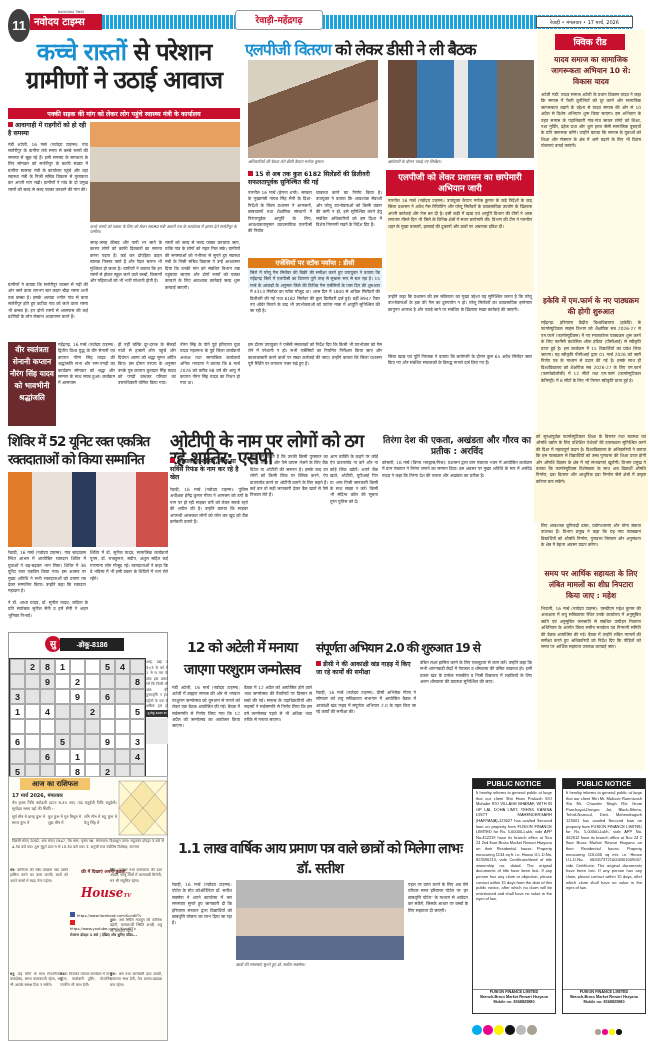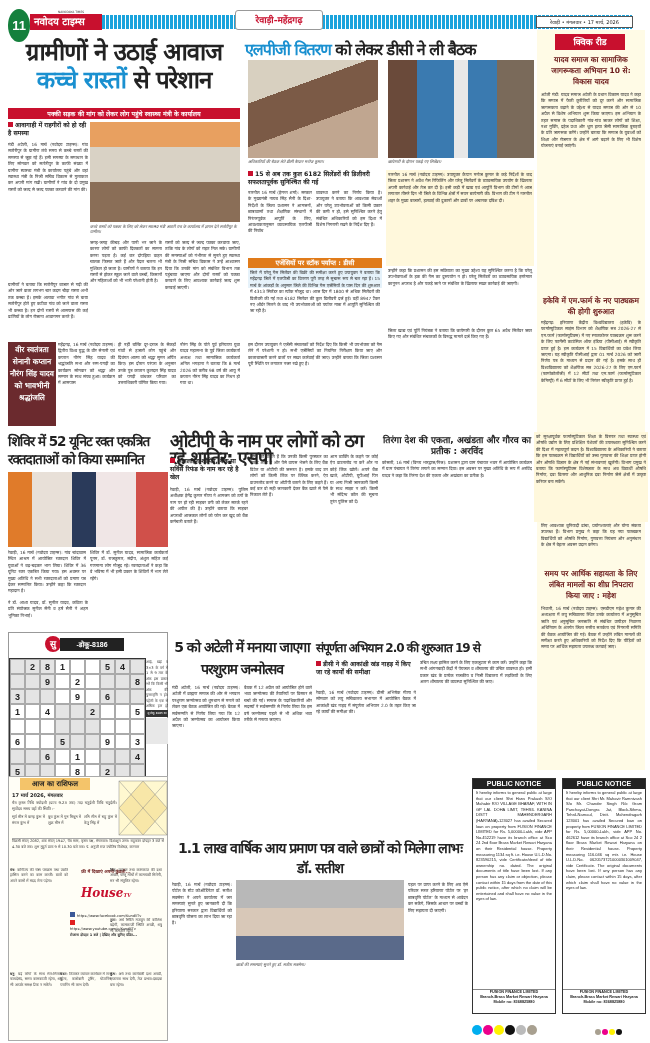--- a/index.html
+++ b/index.html
@@ -1,18 +1,18 @@
 <!DOCTYPE html>
 <html><head>
 <meta charset="utf-8">
 <style>
 *{box-sizing:border-box;margin:0;padding:0}
 body{width:650px;height:1043px;background:#fff;font-family:"DejaVu Sans",sans-serif;position:relative;overflow:hidden;color:#222}
 .abs{position:absolute}
-.pg{left:8px;top:9px;width:22px;height:33px;border-radius:50%;background:#15803d;color:#fff;font:bold 13px "Liberation Sans",sans-serif;display:flex;align-items:center;justify-content:center}
+.pg{left:8px;top:9px;width:22px;height:33px;border-radius:50%;background:#404040;color:#fff;font:bold 13px "Liberation Sans",sans-serif;display:flex;align-items:center;justify-content:center}
 .brand{left:30px;top:14px;width:72px;height:16px;background:#c8102e;color:#fff;font:bold 10px "DejaVu Sans",sans-serif;padding-left:4px;line-height:16px}
 .brandsub{left:58px;top:10px;font-size:3px;color:#333}
 .stripes{left:102px;top:15px;width:530px;height:14px;background:repeating-linear-gradient(90deg,#1aa3dc 0 3px,#fff 3px 4px)}
 .city{left:235px;top:10px;width:88px;height:20px;background:#fff;border:1px solid #999;border-radius:3px;color:#c8102e;font:bold 9px "DejaVu Sans",sans-serif;text-align:center;line-height:18px}
 .datebox{left:536px;top:16px;width:97px;height:12px;background:#fff;border:1px solid #555;font-size:5px;text-align:center;line-height:10px}
 .h1{font:bold 22px "DejaVu Sans",sans-serif;line-height:26px;letter-spacing:-1px}
 .blue{color:#1a90d0}
 .redbar{background:#c8102e;color:#fff;font-size:7px;font-weight:bold;padding:1px 3px}
 .txt{font-size:4.3px;line-height:6.4px;color:#333;text-align:justify;overflow:hidden}
 .photo{background:linear-gradient(135deg,#c9b08f,#8d7b66 40%,#ccc 70%,#a89a86)}
@@ -34,22 +34,22 @@
 <body>
 
 <div class="abs pg">11</div>
 <div class="abs stripes"></div>
 <div class="abs brand">नवोदय टाइम्स</div>
 <div class="abs brandsub">NAVODAYA TIMES</div>
 <div class="abs city">रेवाड़ी-महेंद्रगढ़</div>
 <div class="abs datebox">रेवाड़ी • मंगलवार • 17 मार्च, 2026</div>
 
 <div class="abs" style="left:8px;top:38px;width:232px;text-align:center">
+  <div class="h1" style="font-size:24px;line-height:28px"><span class="blue">कच्चे रास्तों</span><span> से परेशान</span></div>
   <div class="h1" style="font-size:24px;line-height:28px">ग्रामीणों ने उठाई आवाज</div>
-  <div class="h1" style="font-size:24px;line-height:28px"><span class="blue">कच्चे रास्तों</span><span> से परेशान</span></div>
 </div>
 <div class="abs redbar" style="left:8px;top:108px;width:232px;text-align:center;font-size:6.3px">पक्की सड़क की मांग को लेकर लोग पहुंचे स्वास्थ्य मंत्री के कार्यालय</div>
 <div class="abs sub" style="left:8px;top:121px;width:80px"><span class="sq"></span><span>आवागाही में राहगीरों को हो रही है समस्या</span></div>
 <div class="abs txt" style="left:8px;top:142px;width:80px;height:138px">मंडी अटेली, 16 मार्च (नवोदय टाइम्स): गांव सतोरीपुर के ग्रामीण लंबे समय से कच्चे रास्तों की समस्या से जूझ रहे हैं। इसी समस्या के समाधान के लिए सोमवार को सतोरीपुर के काफी संख्या में ग्रामीण स्वास्थ्य मंत्री के कार्यालय पहुंचे और वहां स्वास्थ्य मंत्री के निजी सचिव विकास से मुलाकात कर अपनी मांग रखी। ग्रामीणों ने गांव के दो प्रमुख रास्तों को जल्द से जल्द पक्का करवाने की मांग की।</div>
 <div class="abs txt" style="left:8px;top:282px;width:80px;height:60px">ग्रामीणों ने बताया कि सतोरीपुर बाजार से गढ़ी की ओर जाने वाला लगभग चार कदम चौड़ा रास्ता अभी तक कच्चा है। इसके अलावा भगौत गांव से बाया सतोरीपुर होते हुए कटीवा गांव को जाने वाला रास्ता भी कच्चा है। इन दोनों रास्तों से आसपास की कई ढाणियों के लोग रोजाना आवागमन करते हैं।</div>
 <div class="abs photo" style="left:90px;top:122px;width:150px;height:100px;background:linear-gradient(180deg,#e8a060 0 25%,#d9d2c5 25% 60%,#8a6e57 60%)"></div>
 <div class="abs cap" style="left:90px;top:224px;width:150px">कच्चे रास्तों को पक्का के लिए को लेकर स्वास्थ्य मंत्री आरती राव के कार्यालय में ज्ञापन देते सतोरीपुर के ग्रामीण।</div>
 <div class="abs txt" style="left:90px;top:240px;width:72px;height:100px">जगह-जगह कीचड़ और पानी भर जाने के कारण लोगों को काफी दिक्कतों का सामना करना पड़ता है। कई बार दोपहिया वाहन चालक फिसल जाते हैं और पैदल चलना भी मुश्किल हो जाता है। ग्रामीणों ने बताया कि इन रास्तों से होकर स्कूल जाने वाले बच्चों, किसानों और महिलाओं को भी भारी परेशानी होती है।</div>
 <div class="abs txt" style="left:165px;top:240px;width:75px;height:100px">रास्तों को जल्द से जल्द पक्का करवाया जाए, ताकि गांव के लोगों को राहत मिल सके। ग्रामीणों की समस्याओं को गंभीरता से सुनते हुए स्वास्थ्य मंत्री के निजी सचिव विकास ने उन्हें आश्वासन दिया कि उनकी मांग को संबंधित विभाग तक पहुंचाया जाएगा और दोनों रास्तों को पक्का करवाने के लिए आवश्यक कार्रवाई जल्द शुरू करवाई जाएगी।</div>
 
@@ -66,20 +66,21 @@
 <div class="abs sub" style="left:248px;top:170px;width:135px"><span class="sq"></span><span>15 से अब तक कुल 6182 सिलेंडरों की डिलीवरी सफलतापूर्वक सुनिश्चित की गई</span></div>
 <div class="abs txt" style="left:248px;top:190px;width:64px;height:60px">नारनौल 16 मार्च (हेमन्त शर्मा): सरकार के मुख्यमंत्री नायब सिंह सैनी के दिशा-निर्देशों के जिला प्रशासन ने आमजनों, छात्रावासों तथा शैक्षणिक संस्थानों में निरंतरपूर्वक आपूर्ति के लिए, आवश्यकतानुसार व्यावसायिक एलपीजी की निर्बाध</div>
 <div class="abs txt" style="left:316px;top:190px;width:66px;height:60px">व्यवस्था करने का निर्णय किया है। उपायुक्त ने बताया कि आवश्यक सेवाओं और घरेलू उपभोक्ताओं को किसी प्रकार की कमी न हो, इसे सुनिश्चित करने हेतु संबंधित अधिकारियों को इस दिशा में विशेष निगरानी रखने के निर्देश दिए हैं।</div>
 <div class="abs" style="left:248px;top:258px;width:134px;height:30px;background:#e6f2fa">
   <div style="background:#e07b1a;color:#fff;font:bold 6.5px 'DejaVu Sans',sans-serif;text-align:center;line-height:10px">एजेंसियों पर स्टॉक पर्याप्त : डीसी</div>
 </div>
 <div class="abs txt" style="left:250px;top:270px;width:130px;height:70px">जिले में घरेलू गैस सिलेंडर की बिक्री की समीक्षा करते हुए उपायुक्त ने बताया कि महेंद्रगढ़ जिले में एलपीजी का वितरण पूरी तरह से सुचारू रूप से चल रहा है। 15 मार्च के आंकड़ों के अनुसार जिले की विभिन्न गैस एजेंसियों के पास दिन की शुरुआत में 4313 सिलेंडर का स्टॉक मौजूद था। आज दिन में 1800 से अधिक सिलेंडरों की डिलीवरी की गई तथा 6182 सिलेंडर की कुल डिलीवरी दर्ज हुई। वहीं 8947 टैंकर नए ऑर्डर मिलने के बाद भी उपभोक्ताओं को पर्याप्त मात्रा में आपूर्ति सुनिश्चित की जा रही है।</div>
 <div class="abs txt" style="left:248px;top:342px;width:134px;height:84px">इस दौरान उपायुक्त ने एजेंसी संचालकों को निर्देश दिए कि किसी भी उपभोक्ता को गैस लेने में परेशानी न हो। सभी एजेंसियों का नियमित निरीक्षण किया जाए और कालाबाजारी करने वालों पर सख्त कार्रवाई की जाए। उन्होंने बताया कि जिला प्रशासन पूरी स्थिति पर लगातार नजर रखे हुए है।</div>
 
 <div class="abs" style="left:386px;top:170px;width:148px;height:258px">
+  <div class="redbar" style="font-size:8.5px;line-height:11px;text-align:center;padding:2px">एलपीजी को लेकर प्रशासन का छापेमारी अभियान जारी</div>
   <div class="txt yellow" style="padding:2px;height:96px">नारनौल 16 मार्च (नवोदय टाइम्स): उपायुक्त कैप्टन मनोज कुमार के कड़े निर्देशों के बाद जिला प्रशासन ने अवैध गैस रिफिलिंग और घरेलू सिलेंडरों के व्यावसायिक उपयोग के खिलाफ अपनी कार्रवाई और तेज कर दी है। इसी कड़ी में खाद्य एवं आपूर्ति विभाग की टीमों ने आज लगातार तीसरे दिन भी जिले के विभिन्न क्षेत्रों में सघन छापेमारी की। विभाग की टीम ने नारनौल शहर के मुख्य बाजारों, हलवाई की दुकानों और ढाबों पर अचानक दबिश दी।</div>
   <div class="txt" style="padding:2px;height:60px">उन्होंने कहा कि प्रशासन की इस सक्रियता का मुख्य उद्देश्य यह सुनिश्चित करना है कि घरेलू उपभोक्ताओं के हक की गैस का दुरुपयोग न हो। घरेलू सिलेंडरों का व्यावसायिक इस्तेमाल कानूनन अपराध है और पकड़े जाने पर संबंधित के खिलाफ सख्त कार्रवाई की जाएगी।</div>
   <div class="txt" style="padding:2px;height:60px">जिला खाद्य एवं पूर्ति नियंत्रक ने बताया कि छापेमारी के दौरान कुल 65 अवैध सिलेंडर जब्त किए गए और संबंधित संचालकों के विरुद्ध मामले दर्ज किए गए हैं।</div>
 </div>
 
 <div class="abs" style="left:537px;top:30px;width:108px;height:740px;background:#fffbe6"></div>
 <div class="abs" style="left:555px;top:34px;width:70px;height:16px;background:#c8102e;color:#fff;font:bold 9px 'DejaVu Sans',sans-serif;text-align:center;line-height:16px">क्विक रीड</div>
 <div class="abs" style="left:541px;top:54px;width:100px;text-align:center;font:bold 7.5px 'DejaVu Sans',sans-serif;line-height:11px;color:#6b1a1a">यादव समाज का सामाजिक जागरूकता अभियान 10 से: विकास यादव</div>
 <div class="abs txt" style="left:541px;top:92px;width:100px;height:196px">अटेली मंडी: यादव समाज अटेली के प्रधान विकास यादव ने कहा कि समाज में फैली कुरीतियों को दूर करने और सामाजिक जागरूकता बढ़ाने के उद्देश्य से यादव समाज की ओर से 10 अप्रैल से विशेष अभियान शुरू किया जाएगा। इस अभियान के तहत समाज के पदाधिकारी गांव-गांव जाकर लोगों को शिक्षा, नशा मुक्ति, दहेज प्रथा और भ्रूण हत्या जैसी सामाजिक बुराइयों के प्रति जागरूक करेंगे। उन्होंने बताया कि समाज के युवाओं को शिक्षा और रोजगार के क्षेत्र में आगे बढ़ाने के लिए भी विशेष योजनाएं बनाई जाएंगी।</div>
 <div class="abs" style="left:541px;top:295px;width:100px;text-align:center;font:bold 7.5px 'DejaVu Sans',sans-serif;line-height:11px;color:#6b1a1a">हकेवि में एम.फार्म के नए पाठ्यक्रम की होगी शुरुआत</div>
@@ -218,21 +219,21 @@
 </div>
 <div id="signs" class="abs" style="left:10px;top:868px;width:156px;height:170px">
     <div class="txt" style="position: absolute; left: 0px; top: 0px; width: 58px; height: 45px; font-size: 3.7px; line-height: 5.4px;"><b>मेष</b>: <span>वाणिज्य की चेष्टा पराक्रम तथा उन्नति हासिल करने का काम करती। बातों को अपने कामों में मदद लेना पड़ेगा।</span></div>
     <div class="txt" style="position: absolute; left: 100px; top: 0px; width: 52px; height: 45px; font-size: 3.7px; line-height: 5.4px;"><b>सिंह</b>: <span>व्यापार तथा कामकाज की दशा अच्छी, घरेलू मोर्चों में कामयाबी मिलेगी, मन भी संतुलित रहेगा।</span></div>
     <div class="txt" style="position: absolute; left: 100px; top: 50px; width: 52px; height: 45px; font-size: 3.7px; line-height: 5.4px;"><b>तुला</b>: <span>अर्थ स्थिति मजबूत की कोशिश बढ़ेगी, कामकाजी स्थिति अच्छी, शत्रु भी कमजोर रहेंगे।</span></div>
     <div class="txt" style="position: absolute; left: 0px; top: 104px; width: 52px; height: 45px; font-size: 3.7px; line-height: 5.4px;"><b>धनु</b>: <span>बड़े लोगों के साथ मेल-मिलाप फायदेमंद, समय कामकाजी रहेगा, शत्रु भी आपके समक्ष टिक न सकेंगे।</span></div>
     <div class="txt" style="position: absolute; left: 50px; top: 104px; width: 52px; height: 45px; font-size: 3.7px; line-height: 5.4px;"><b>मकर</b>: <span>तिजारत व्यापार कारोबार में लाभ रहेगा, कारोबारी टूरिंग, योजनिंग, प्लानिंग भी लाभ देगी।</span></div>
     <div class="txt" style="position: absolute; left: 100px; top: 104px; width: 52px; height: 45px; font-size: 3.7px; line-height: 5.4px;"><b>कुंभ</b>: <span>अर्थ तथा कारोबारी दशा अच्छी, सफलता साथ देगी, तेज प्रभाव-दबदबा बना रहेगा।</span></div>
   </div>
 
-<div class="abs h1" style="left:172px;top:636px;width:140px;font-size:14px;line-height:22px;text-align:center">5 को अटेली में मनाया जाएगा परशुराम जन्मोत्सव</div>
+<div class="abs h1" style="left:172px;top:636px;width:140px;font-size:14px;line-height:22px;text-align:center">12 को अटेली में मनाया जाएगा परशुराम जन्मोत्सव</div>
 <div class="abs txt" style="left:172px;top:685px;width:68px;height:100px">मंडी अटेली, 16 मार्च (नवोदय टाइम्स): अटेली में ब्राह्मण समाज की ओर से भगवान परशुराम जन्मोत्सव को धूमधाम से मनाने को लेकर एक बैठक आयोजित की गई। बैठक में सर्वसम्मति से निर्णय लिया गया कि 12 अप्रैल को जन्मोत्सव का आयोजन किया जाएगा।</div>
 <div class="abs txt" style="left:244px;top:685px;width:68px;height:100px">बैठक में 12 अप्रैल को आयोजित होने वाले भव्य जन्मोत्सव की तैयारियों पर विस्तार से चर्चा की गई। समाज के पदाधिकारियों और सदस्यों ने सर्वसम्मति से निर्णय लिया कि इस वर्ष जन्मोत्सव पहले से भी अधिक भव्य तरीके से मनाया जाएगा।</div>
 
 <div class="abs h1" style="left:316px;top:640px;width:216px;font-size:12px;line-height:16px">संपूर्णता अभियान 2.0 की शुरुआत 19 से</div>
 <div class="abs sub" style="left:316px;top:660px;width:100px"><span class="sq"></span><span>डीसी ने की आकांक्षी खंड नाहड़ में किए जा रहे कार्यों की समीक्षा</span></div>
 <div class="abs txt" style="left:316px;top:690px;width:100px;height:90px">रेवाड़ी, 16 मार्च (नवोदय टाइम्स): डीसी अभिषेक मीणा ने सोमवार को लघु सचिवालय सभागार में आयोजित बैठक में आकांक्षी खंड नाहड़ में संपूर्णता अभियान 2.0 के तहत किए जा रहे कार्यों की समीक्षा की।</div>
 <div class="abs txt" style="left:420px;top:660px;width:112px;height:120px">उचित लक्ष्य हासिल करने के लिए एकजुटता से काम करें। उन्होंने कहा कि सभी आंगनबाड़ी केंद्रों में पेयजल व शौचालय की उचित व्यवस्था हो। इसी प्रकार खंड के प्रत्येक राजकीय व निजी विद्यालय में लड़कियों के लिए अलग शौचालय की व्यवस्था सुनिश्चित की जाए।</div>
 
 <div class="abs h1" style="left:172px;top:838px;width:296px;font-size:14px;line-height:20px;text-align:center">1.1 लाख वार्षिक आय प्रमाण पत्र वाले छात्रों को मिलेगा लाभः डॉ. सतीश</div>
 <div class="abs txt" style="left:172px;top:882px;width:60px;height:150px">रेवाड़ी, 16 मार्च (नवोदय टाइम्स): पोर्टल के स्टेट कोऑर्डिनेटर डॉ. सतीश सक्सेना ने अपने कार्यालय में जन समस्याएं सुनते हुए जानकारी दी कि हरियाणा सरकार द्वारा विद्यार्थियों को छात्रवृत्ति योजना का लाभ दिया जा रहा है।</div>

